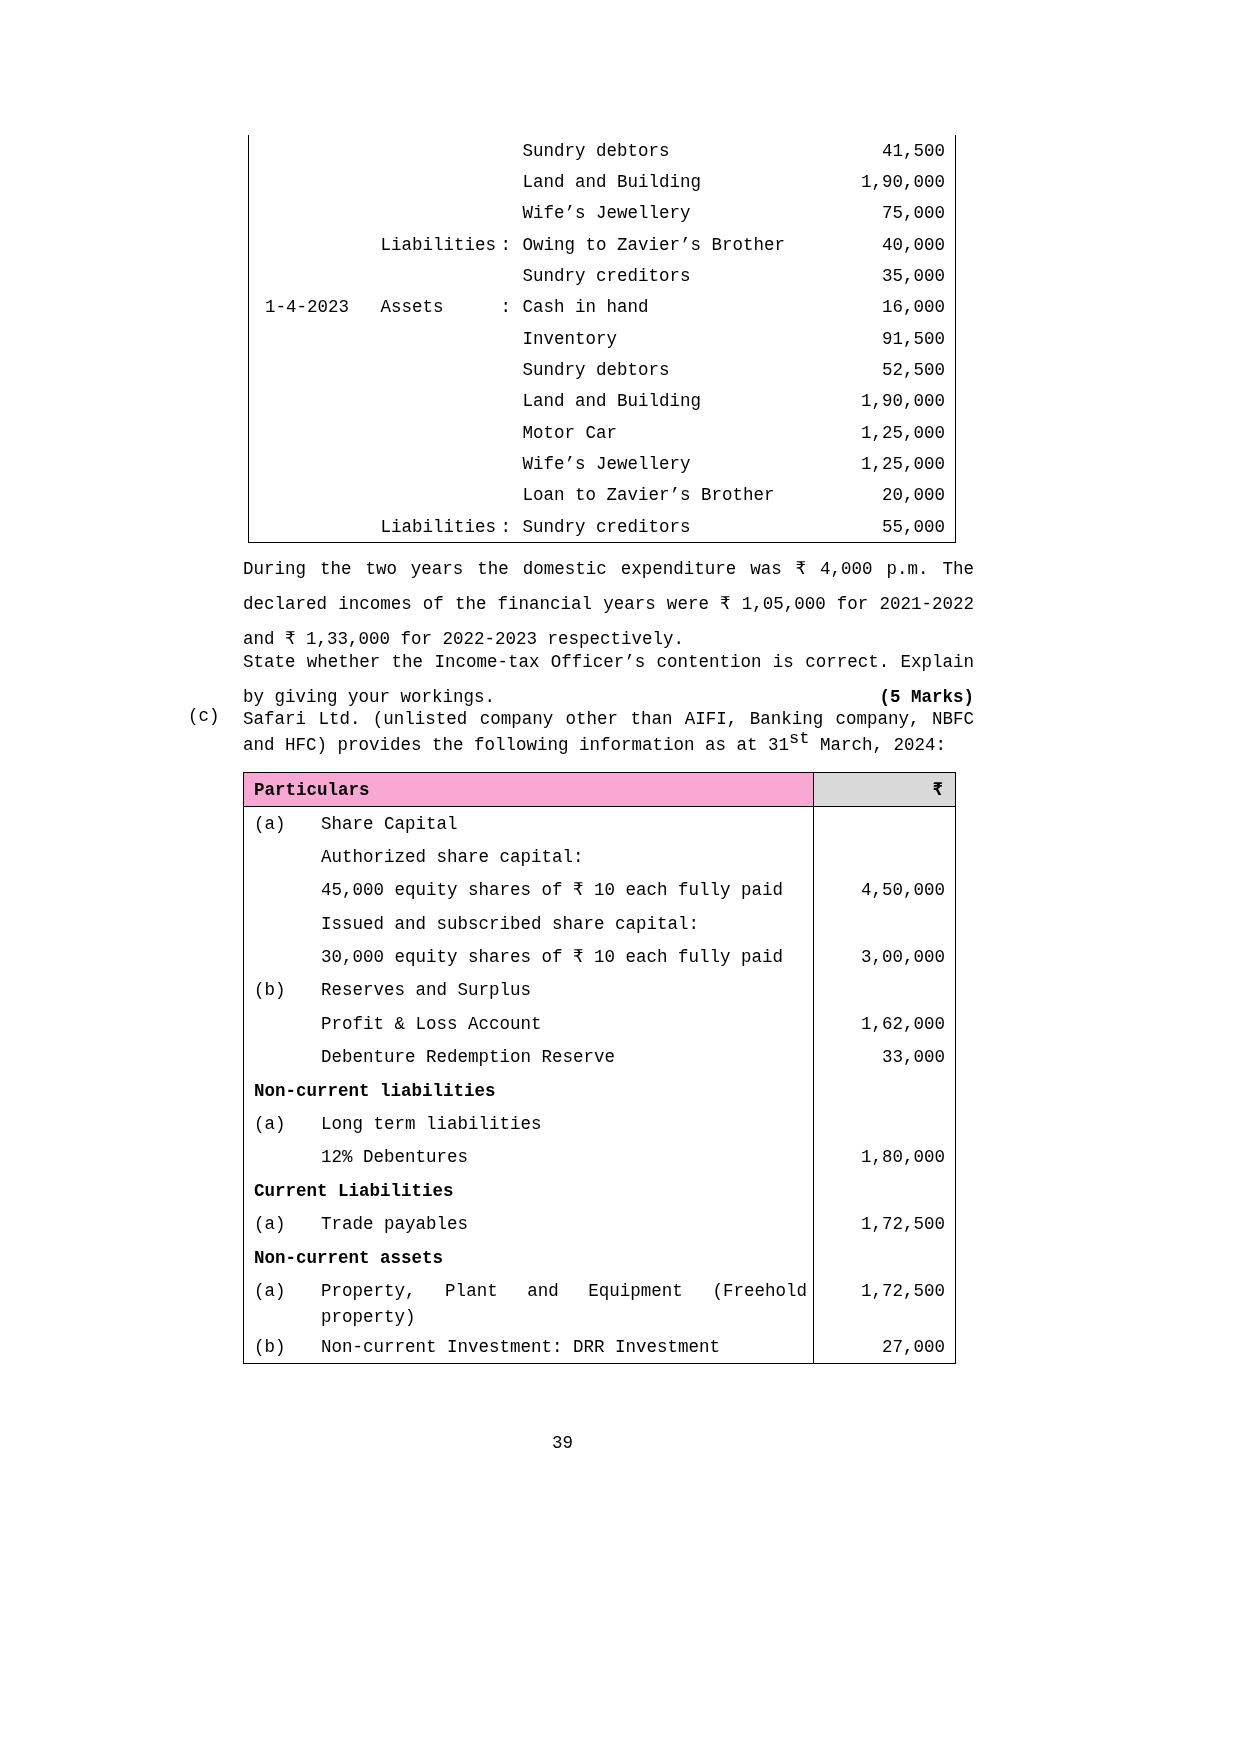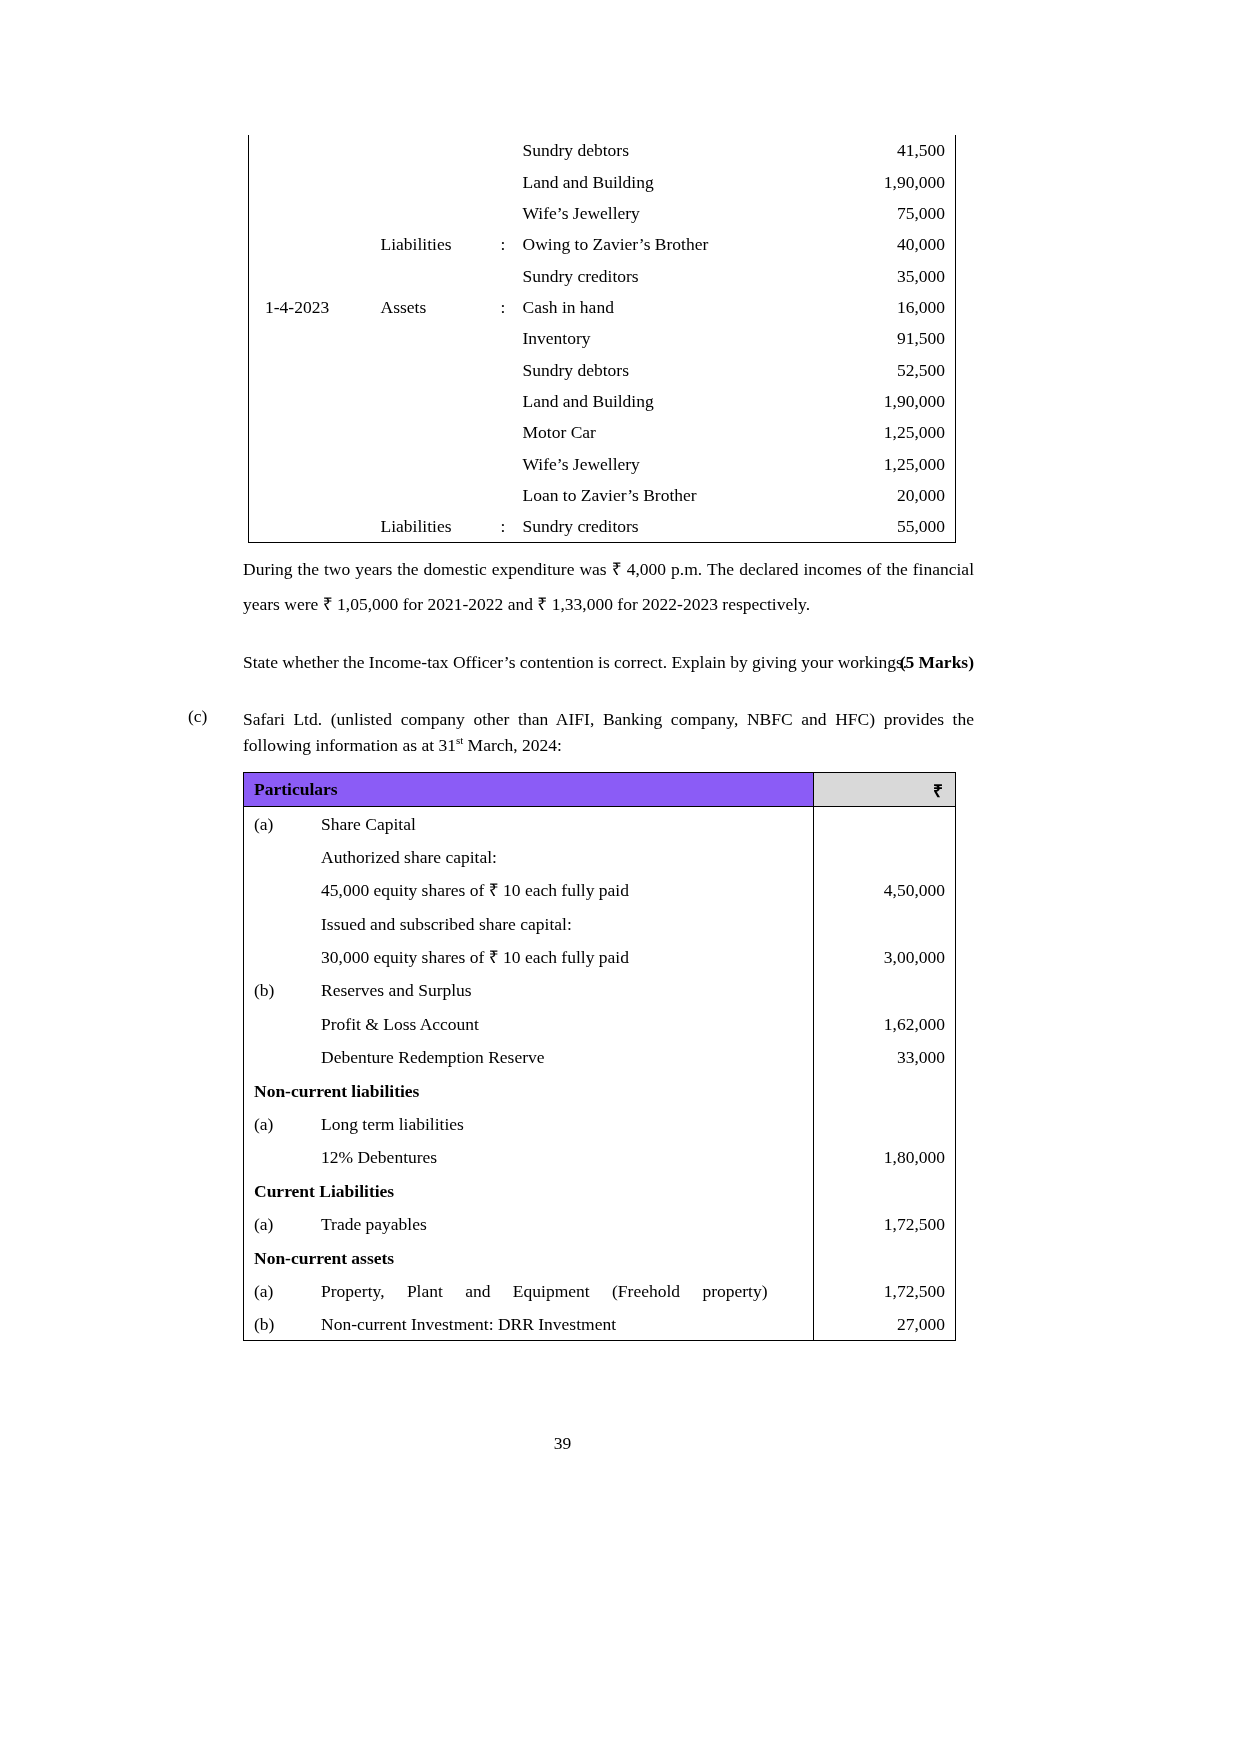--- a/index.html
+++ b/index.html
@@ -3,21 +3,21 @@
 <meta charset="utf-8">
 <style>
   * { margin: 0; padding: 0; box-sizing: border-box; }
   html, body { background: #ffffff; }
   .page {
     position: relative;
     width: 1241px;
     height: 1690px;
     background: #ffffff;
     color: #000000;
-    font-family: Liberation Serif, serif;
+    font-family: Liberation Mono, monospace;
     font-size: 17.5px;
     overflow: hidden;
     padding-left: 18px;
   }
 
   
   .statement-table {
     position: absolute;
     top: 135px;
     left: 248px;
@@ -52,21 +52,21 @@
     position: absolute;
     right: 0;
     bottom: 0;
     font-weight: bold;
   }
 
   
   .question { position: absolute; top: 706px; left: 188px; width: 786px; }
   .q-label  { position: absolute; left: 0; top: 0; }
   .q-text   { margin-left: 55px; width: 731px; line-height: 26.2px; text-align: justify; }
-  .sup      { font-size: 11px; vertical-align: super; line-height: 0; }
+  .sup      { font-size: 17px; vertical-align: super; line-height: 0; }
 
   
   .balance-table {
     position: absolute;
     top: 772px;
     left: 243px;
     width: 713px;
     border-collapse: collapse;
     border: 1.6px solid #000;
     table-layout: fixed;
@@ -217,21 +217,21 @@
   </div>
 
   <div class="question">
     <span class="q-label">(c)</span>
     <p class="q-text"><span>Safari Ltd. (unlisted company other than AIFI, Banking company, NBFC and HFC) provides the following information as at 31</span><sup class="sup">st</sup><span> March, 2024:</span></p>
   </div>
 
   <table class="balance-table">
     <thead>
       <tr>
-        <th class="bal-h bal-h-part" style="background: #8b5cf6; margin-top: 45px;">Particulars</th>
+        <th class="bal-h bal-h-part" style="background: #f9a8d4; margin-top: 45px;">Particulars</th>
         <th class="bal-h bal-h-amt" style="background: rgb(217, 217, 217);">₹</th>
       </tr>
     </thead>
     <tbody>
         <tr>
           <td class="bal-part">
             <div class="row-flex">
               <span class="row-label">(a)</span>
               <span class="row-text">Share Capital</span>
             </div>

